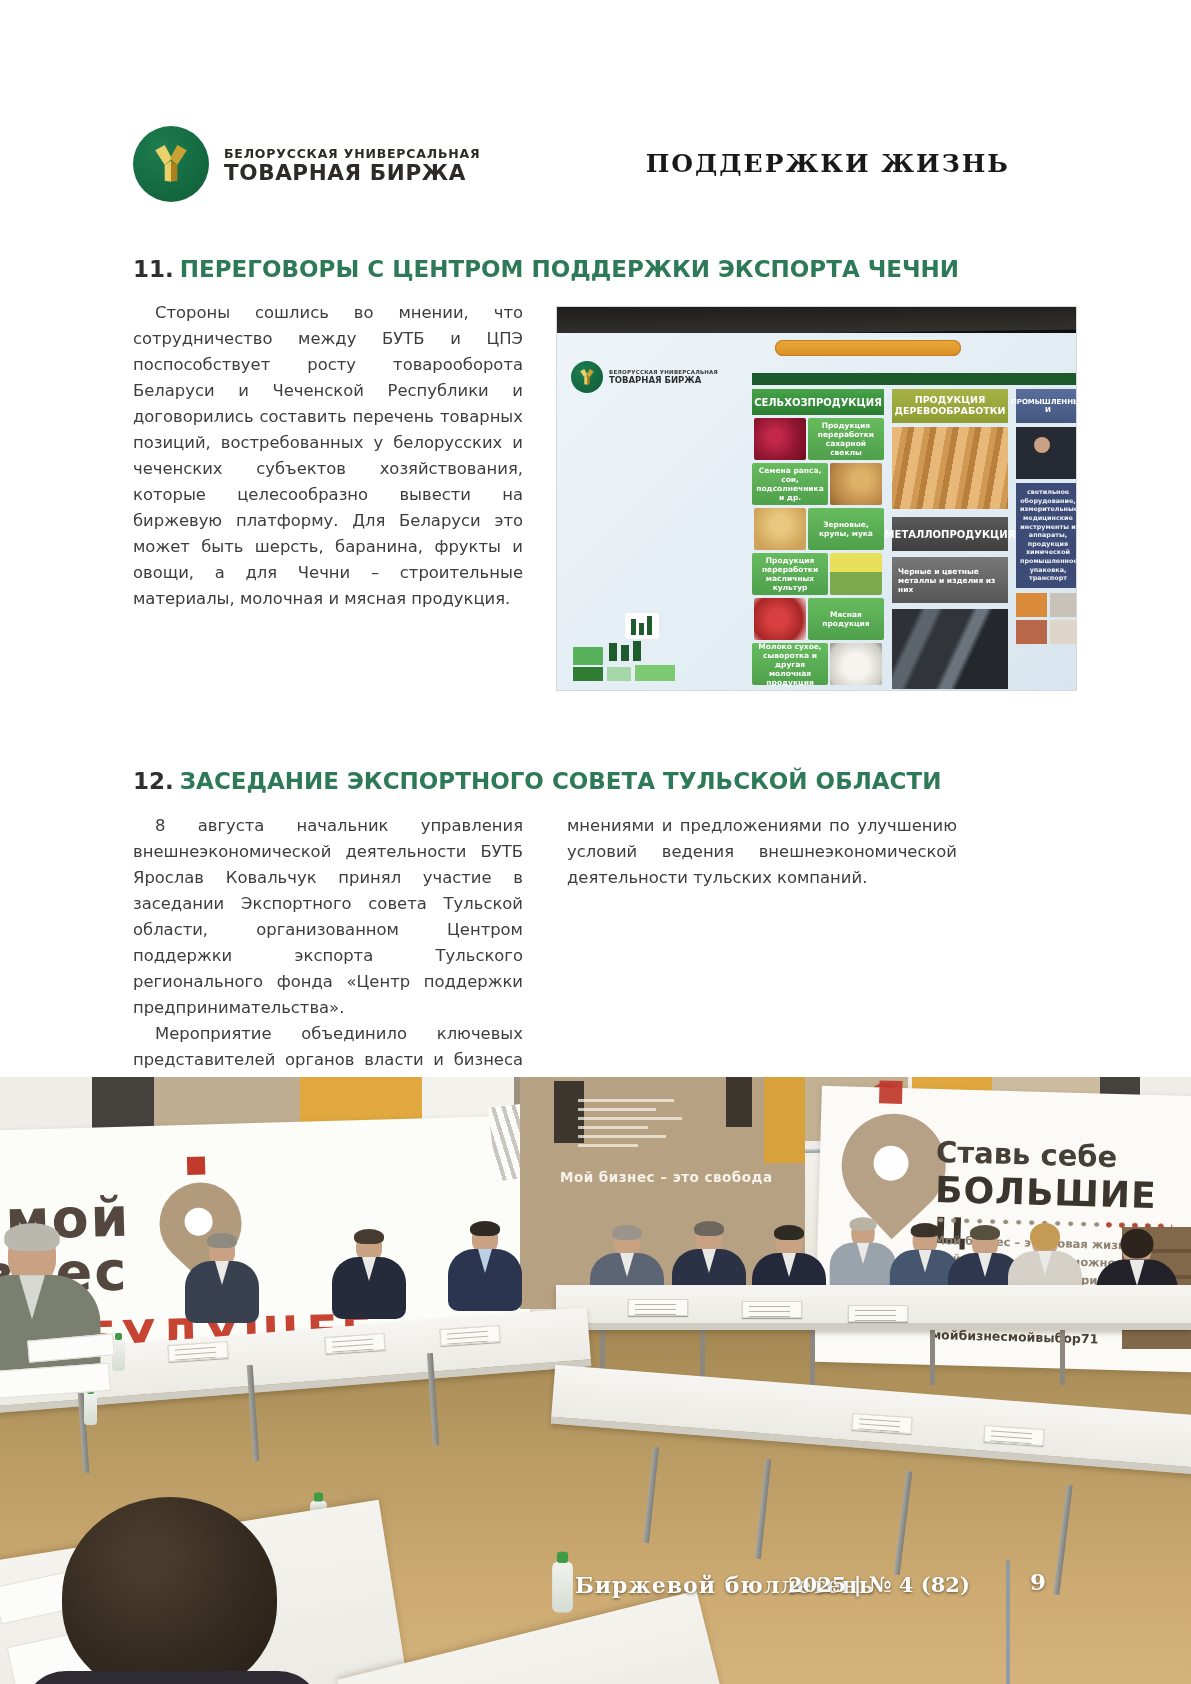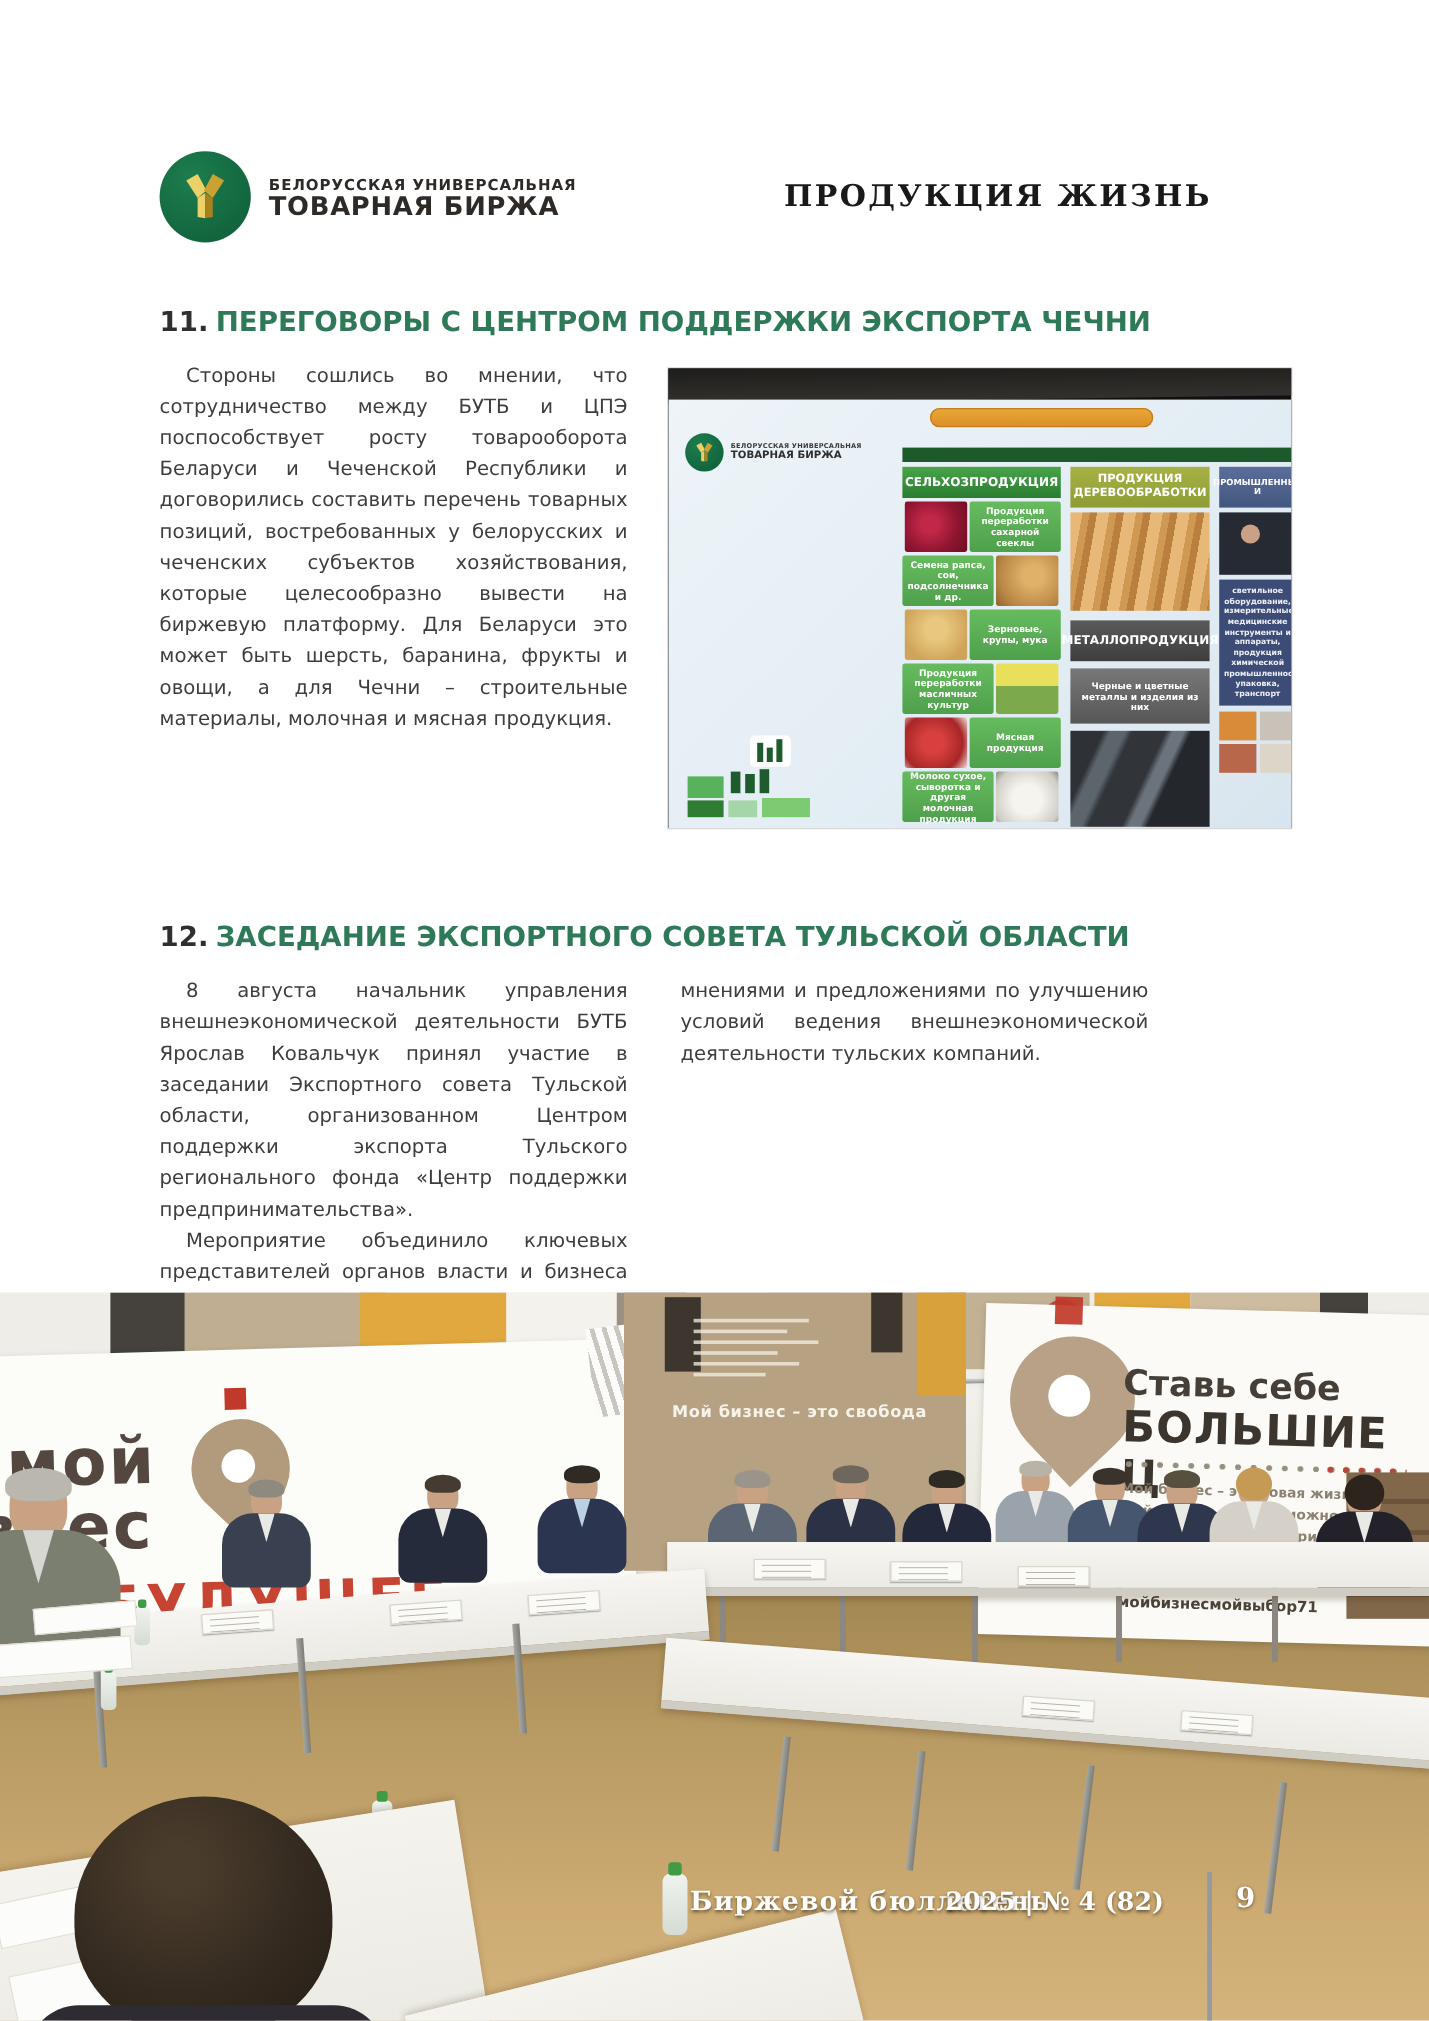--- a/index.html
+++ b/index.html
@@ -51,21 +51,21 @@
   .im-seeds{background:radial-gradient(circle at 60% 40%,#e0b269 20%,#b98746 70%,#8e6430)}
   .im-grain{background:radial-gradient(circle at 50% 40%,#e8c77e 25%,#cfa45a 75%)}
   .im-rape{background:linear-gradient(180deg,#e8e05a 0 45%,#7ca94b 45%)}
   .im-meat{background:radial-gradient(circle at 45% 50%,#d84040 25%,#a82626 70%,#f0dede)}
   .im-milk{background:radial-gradient(circle at 50% 55%,#f5f4ef 35%,#cfcdc4 80%,#8a8880)}
   .woodc{position:absolute;left:335px;top:56px;width:116px}
   .woodc .hd{height:34px;background:linear-gradient(#a7b245,#8d9c33);font-size:9.5px;line-height:1.15;padding:0 4px}
   .woodimg{height:82px;margin-top:4px;background:repeating-linear-gradient(100deg,#e7b878 0 10px,#cf9954 10px 16px,#b97f3d 16px 22px)}
   .metalbar{height:34px;margin-top:8px;background:linear-gradient(#5a5a5a,#3e3e3e);font-size:10px}
   .metalbox{height:46px;margin-top:6px;background:linear-gradient(#787878,#565656);color:#fff;font-size:7.5px;font-weight:700;
-    display:flex;align-items:center;justify-content:center;text-align:center;padding:0 6px}
+    display:flex;align-items:center;justify-content:center;text-align:left;padding:0 6px}
   .metalimg{height:80px;margin-top:6px;background:linear-gradient(115deg,#2e3236 0 18%,#5c646c 22% 30%,#31353a 34% 52%,#6b737c 56% 62%,#24272b 66%)}
   .indc{position:absolute;left:459px;top:56px;width:64px}
   .indc .hd{height:34px;background:linear-gradient(#5a6d9c,#44577f);font-size:7px;line-height:1.2;padding:0 2px}
   .indimg{height:52px;margin-top:4px;background:#262b33;position:relative}
   .indimg:after{content:"";position:absolute;left:18px;top:10px;width:16px;height:16px;border-radius:50%;background:#caa184}
   .indbox{margin-top:4px;background:#3d4c77;color:#eef0f6;font-size:6.4px;line-height:1.35;padding:5px 4px;text-align:center;font-weight:700}
   .thumbs{margin-top:5px;display:grid;grid-template-columns:1fr 1fr;gap:3px}
   .thumbs div{height:24px}
 
   
@@ -144,21 +144,21 @@
     <polygon points="5,7 14,2 21,15 14,21" fill="#ecd06a"></polygon>
     <polygon points="35,7 26,2 19,15 26,21" fill="#c9a233"></polygon>
     <polygon points="14,21 20,17 20,37 14,36" fill="#ecd06a"></polygon>
     <polygon points="26,21 20,17 20,37 26,36" fill="#a8821f"></polygon>
   </svg>
 </div>
 <div class="abs brand">
   <div class="b1">БЕЛОРУССКАЯ УНИВЕРСАЛЬНАЯ</div>
   <div class="b2">ТОВАРНАЯ БИРЖА</div>
 </div>
-<div class="abs rubric">ПРОДУКЦИЯ ЖИЗНЬ</div>
+<div class="abs rubric">ПОДДЕРЖКИ ЖИЗНЬ</div>
 
 <div class="abs stitle" style="left:133px;top:256px">
   <span class="num">11.</span><span>ПЕРЕГОВОРЫ С ЦЕНТРОМ ПОДДЕРЖКИ ЭКСПОРТА ЧЕЧНИ</span>
 </div>
 <div class="abs col" style="left:133px;top:300px">
   <p>Стороны сошлись во мнении, что сотрудничество между БУТБ и ЦПЭ поспособствует росту товарооборота Беларуси и Чеченской Республики и договорились составить перечень товарных позиций, востребованных у белорусских и чеченских субъектов хозяйствования, которые целесообразно вывести на биржевую платформу. Для Беларуси это может быть шерсть, баранина, фрукты и овощи, а для Чечни – строительные материалы, молочная и мясная продукция.</p>
 </div>
 
 <div class="abs slidebox">
   <div class="bezel"></div>

